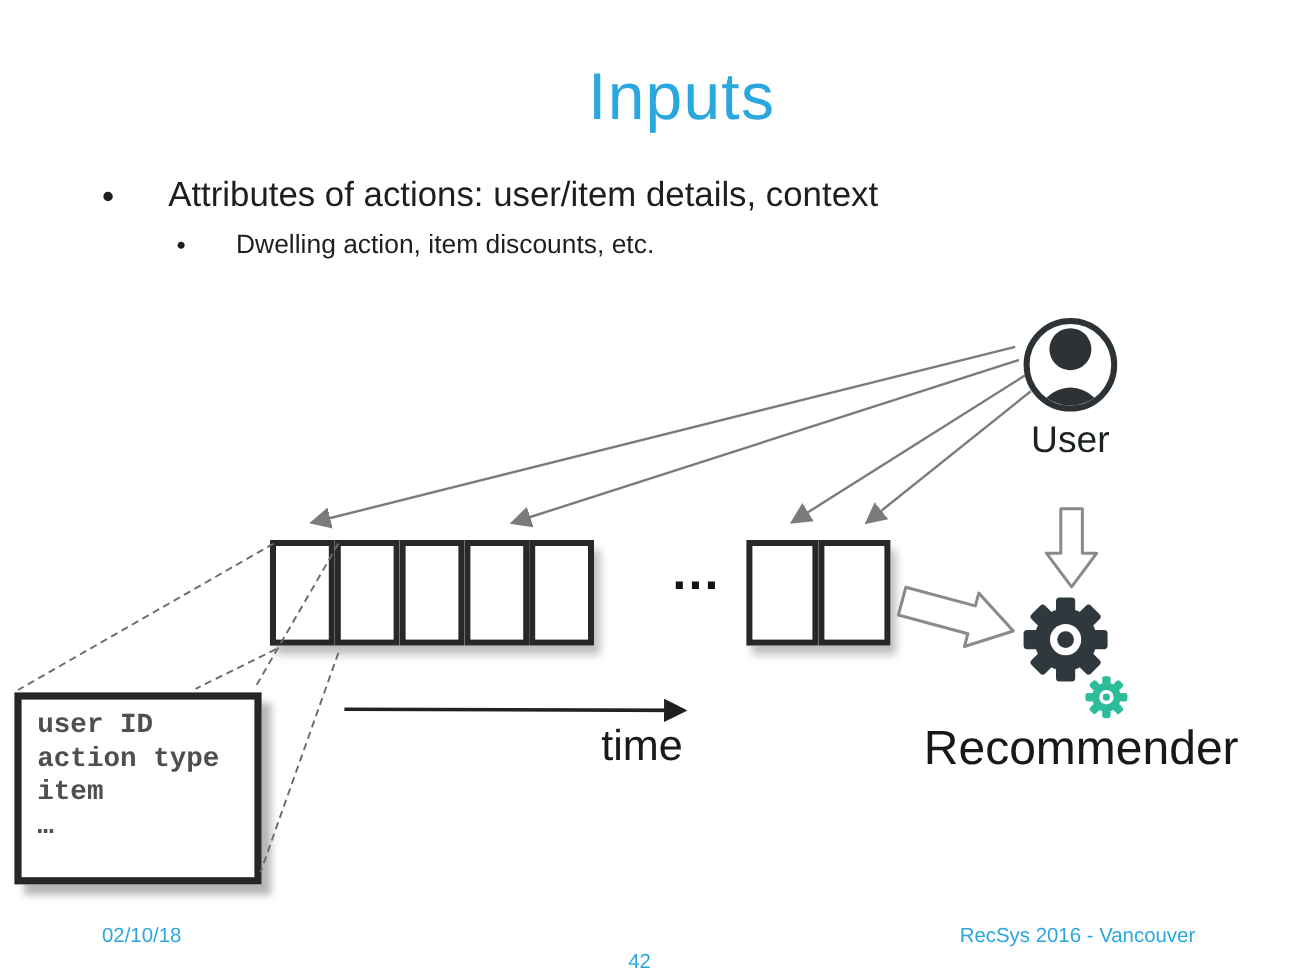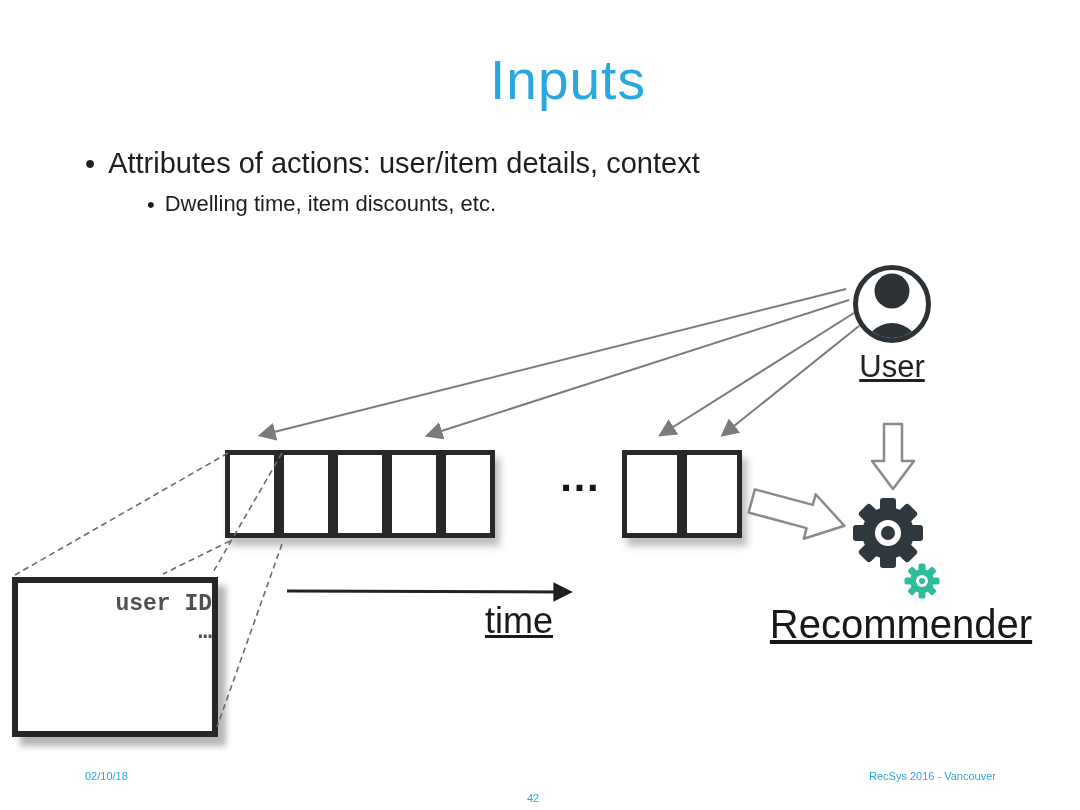--- a/index.html
+++ b/index.html
@@ -11,86 +11,87 @@
   
   .title{
     left:0;top:48px;width:1080px;text-align:center;
     font-size:55px;font-weight:400;color:#2AA7DF;letter-spacing:1px;margin-left:28px;
   }
   
   .bullet-row{display:flex;align-items:flex-start;color:#1e1e1e;}
   .bullet-main{left:85px;top:146px;font-size:29px;gap:13px;}
   .bullet-sub{left:147px;top:191px;font-size:22px;gap:10px;}
   .bullet-dot{line-height:1.25;}
-  .bullet-text{line-height:1.2;}
+  .bullet-text{line-height:1.2;margin-left:32px;}
   
   .seq-row{display:flex;background:transparent;box-shadow:5px 8px 7px rgba(110,110,110,0.45);}
   .seq-row-1{left:225px;top:450px;width:270px;height:88px;}
   .seq-row-2{left:622px;top:450px;width:120px;height:88px;}
   .cell{box-sizing:border-box;height:88px;border:5px solid #282828;background:#ffffff;}
   .cell-sm{width:54px;}
   .cell-lg{width:60px;}
   .ellipsis{
     left:552px;top:453px;width:56px;text-align:center;
     font-size:42px;font-weight:900;color:#141414;letter-spacing:1px;
   }
   
   .callout{
     left:12px;top:577px;width:206px;height:160px;box-sizing:border-box;
     border:6px solid #262626;background:#ffffff;
     box-shadow:8px 9px 6px rgba(110,110,110,0.5);
     padding:7px 0 0 13px;
-    text-align:right;
   }
   .callout-line{
     display:block;font-family:"Liberation Mono", monospace;
     font-size:23px;line-height:28px;font-weight:700;color:#4f4f4f;white-space:pre;
   }
   
-  .lbl{color:#1c2124;text-decoration:underline;}
+  .lbl{color:#1c2124;}
   .user-label{left:842px;top:349px;width:100px;text-align:center;font-size:31px;}
   .recommender-label{left:751px;top:602px;width:300px;text-align:center;font-size:40px;color:#15191c;}
-  .time-label{left:485px;top:600px;width:100px;font-size:36px;color:#1a1a1a;}
+  .time-label{left:485px;top:600px;width:100px;text-align:center;font-size:36px;color:#1a1a1a;}
   
-  .footer-text{top:770px;font-size:11px;color:#2AA7DF;}
+  .footer-text{top:770px;font-size:17px;color:#2AA7DF;}
   .footer-date{left:85px;}
   .footer-page{left:511px;width:44px;text-align:center;margin-top:22px;}
   .footer-venue{right:84px;}
   
   .overlay{left:0;top:0;pointer-events:none;}
 </style>
 </head>
 <body>
 
 <div class="abs title">Inputs</div>
 
 <div class="abs bullet-row bullet-main">
   <span class="bullet-dot">•</span>
   <span class="bullet-text">Attributes of actions: user/item details, context</span>
 </div>
 <div class="abs bullet-row bullet-sub">
   <span class="bullet-dot">•</span>
-  <span class="bullet-text">Dwelling time, item discounts, etc.</span>
+  <span class="bullet-text">Dwelling action, item discounts, etc.</span>
 </div>
 
 <div class="abs seq-row seq-row-1">
   <div class="cell cell-sm"></div>
   <div class="cell cell-sm"></div>
   <div class="cell cell-sm"></div>
   <div class="cell cell-sm"></div>
   <div class="cell cell-sm"></div>
 </div>
 <div class="abs ellipsis">…</div>
 <div class="abs seq-row seq-row-2">
   <div class="cell cell-lg"></div>
   <div class="cell cell-lg"></div>
 </div>
 
 <div class="abs callout">
   <span class="callout-line">user ID</span>
+  <span class="callout-line">action type</span>
+  <span class="callout-line">item</span>
   <span class="callout-line">…</span>
 </div>
 
 <div class="abs lbl user-label">User</div>
 <div class="abs lbl recommender-label">Recommender</div>
 <div class="abs lbl time-label">time</div>
 
 <div class="abs footer-text footer-date">02/10/18</div>
 <div class="abs footer-text footer-page">42</div>
 <div class="abs footer-text footer-venue">RecSys 2016 - Vancouver</div>

